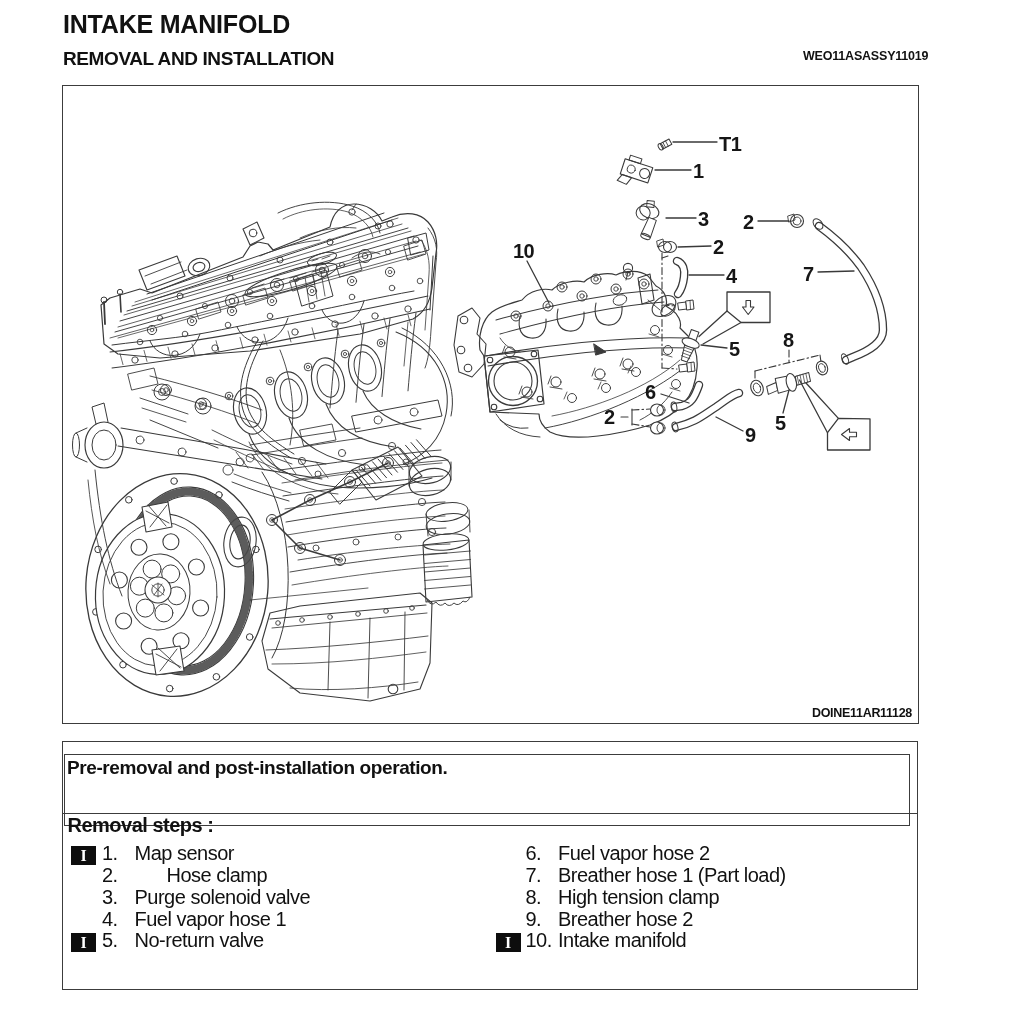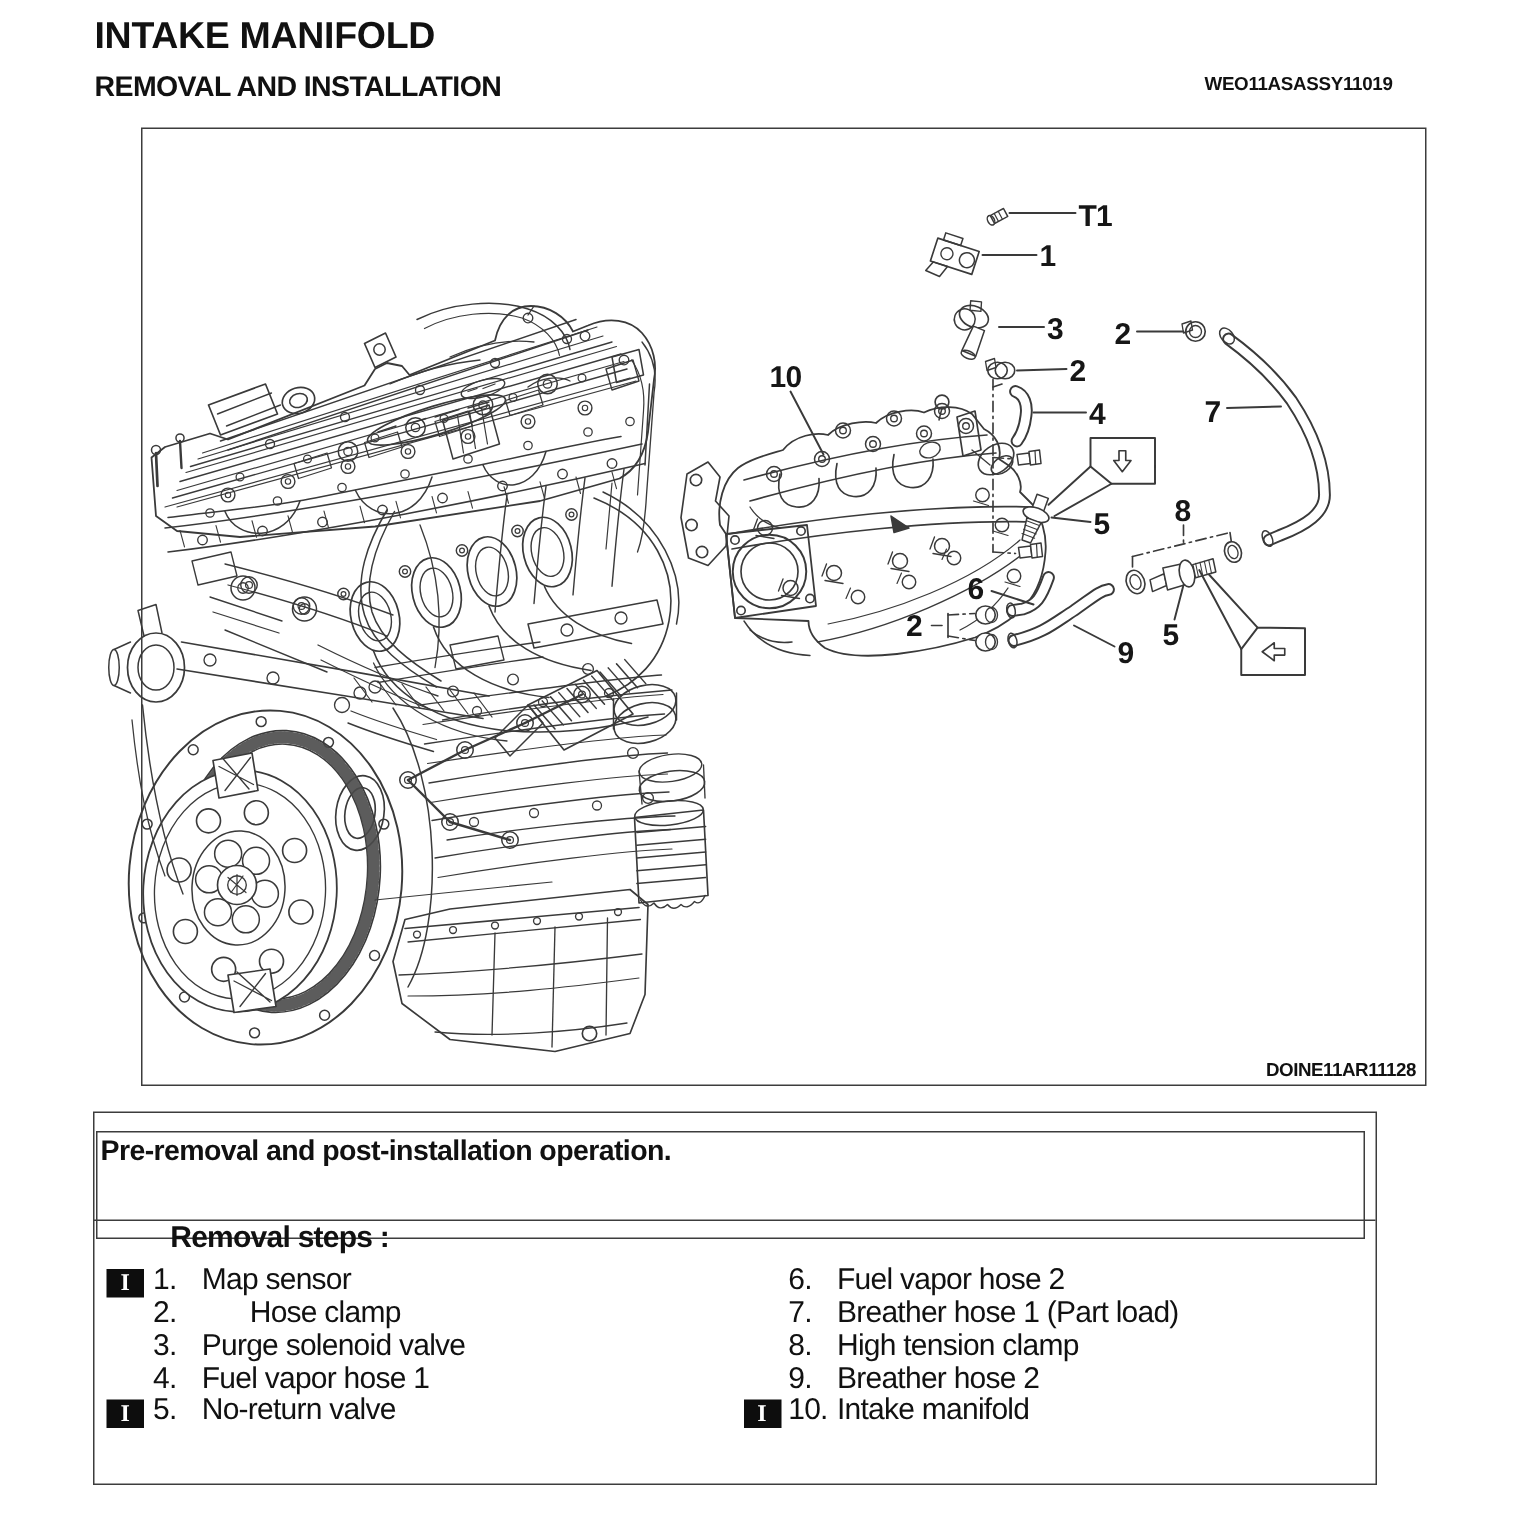--- a/index.html
+++ b/index.html
@@ -2,21 +2,21 @@
 <html><head>
 <meta charset="utf-8">
 <style>
   html,body{margin:0;padding:0;}
   body{width:1024px;height:1024px;background:#fff;position:relative;overflow:hidden;
        font-family:"Liberation Sans", sans-serif;color:#111;}
   .abs{position:absolute;}
   #title{left:63px;top:10px;font-size:25px;font-weight:bold;letter-spacing:-0.2px;}
   #code1{left:803px;top:21px;font-size:12.5px;font-weight:bold;letter-spacing:-0.2px;margin-top:28px;}
   #subtitle{left:63px;top:48px;font-size:19px;font-weight:bold;letter-spacing:-0.4px;}
-  #diagbox{left:62px;top:85px;width:855px;height:636.5px;border:1.6px solid #3c3c3c;margin-left:32px;}
+  #diagbox{left:62px;top:85px;width:855px;height:636.5px;border:1.6px solid #3c3c3c;}
   #doine{left:0px;top:620px;width:849px;text-align:right;font-size:12.5px;font-weight:bold;letter-spacing:-0.3px;}
   #lowtable{left:62px;top:741px;width:854px;height:247px;border:1.4px solid #3c3c3c;}
   .inbox{position:absolute;left:0.5px;width:844px;border:1.4px solid #3c3c3c;}
   #boxA{top:12px;height:69.5px;}
   #boxC{top:220px;height:25px;}
   #sep1{position:absolute;left:-1px;top:70.8px;width:855px;border-top:1.4px solid #3c3c3c;}
   
   .t19{font-size:19px;letter-spacing:-0.5px;}
   .t19b{font-size:19px;font-weight:bold;letter-spacing:-0.4px;}
   
@@ -555,21 +555,21 @@
 <ellipse cx="675" cy="427" rx="2.8" ry="5" fill="none" stroke="#3a3a3a" stroke-width="1.0" transform="rotate(-15 675 427)"></ellipse>
 <line x1="716" y1="417" x2="743" y2="431" stroke="#3a3a3a" stroke-width="1.3"></line>
 <text x="745" y="442" font-family="Liberation Sans, sans-serif" font-size="20" font-weight="bold" fill="#161616" letter-spacing="-0.5" text-anchor="start">9</text>
 </svg>
 
 <div class="abs" id="lowtable">
   <div class="inbox" id="boxA">
     <div class="abs t19b" style="left:2.5px;top:2px;">Pre-removal and post-installation operation.</div>
   </div>
   <div id="sep1"></div>
-  <div class="abs" id="removhdr" style="font-size:20px;font-weight:bold;letter-spacing:-0.5px;margin-left:46px;">Removal steps :</div>
+  <div class="abs" id="removhdr" style="font-size:20px;font-weight:bold;letter-spacing:-0.5px;">Removal steps :</div>
   <div class="ibadge" style="left:8px;top:103.5px;">I</div>
   <div class="num" style="left:39px;top:100.3px;">1.</div>
     <div class="itm" style="left:71.5px;top:100.3px;">Map sensor</div>
   <div class="num" style="left:39px;top:122.3px;">2.</div>
     <div class="itm" style="left:71.5px;top:122.3px;margin-left:32px;">Hose clamp</div>
   <div class="num" style="left:39px;top:144.3px;">3.</div>
     <div class="itm" style="left:71.5px;top:144.3px;">Purge solenoid valve</div>
   <div class="num" style="left:39px;top:166.0px;">4.</div>
     <div class="itm" style="left:71.5px;top:166.0px;">Fuel vapor hose 1</div>
   <div class="ibadge" style="left:8px;top:190.5px;">I</div>

